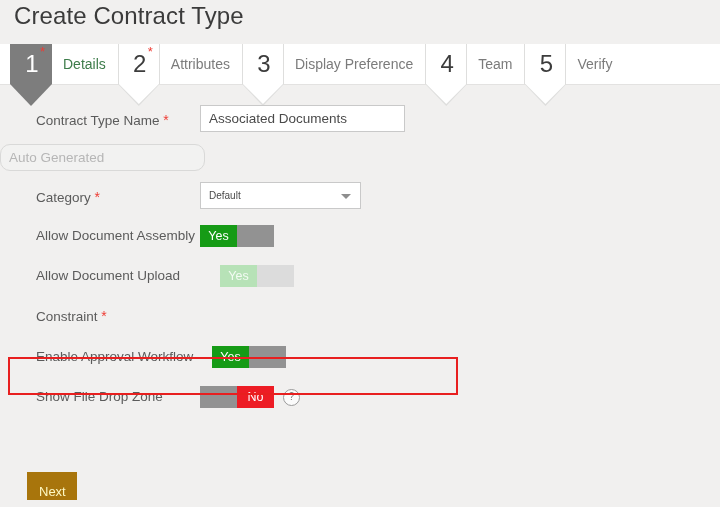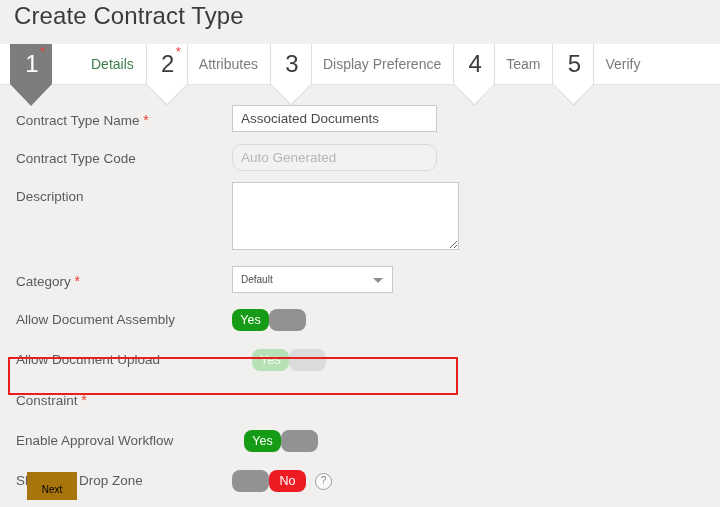--- a/index.html
+++ b/index.html
@@ -99,21 +99,21 @@
     line-height: 1;
   }
   .step-label {
     display: flex;
     align-items: center;
     padding: 0 12px 0 11px;
     font-size: 14px;
     color: #7b7b7b;
     white-space: nowrap;
   }
-  .step-label.active { color: #3d7c4a; margin-left: 28px; }
+  .step-label.active { color: #3d7c4a; }
 
   
   .step.active .step-badge {
     background: #7d7d7d;
     border-left-color: #7d7d7d;
     border-right-color: #7d7d7d;
   }
   .step.active .step-badge .tail-border { background: #7d7d7d; }
   .step.active .step-badge .tail-fill { background: #7d7d7d; }
   .step.active .step-num { color: #ffffff; }
@@ -127,36 +127,35 @@
   }
   .row {
     position: relative;
     display: flex;
     align-items: flex-start;
     min-height: 30px;
     margin-bottom: 8px;
   }
   .row-label {
     width: 200px;
-    padding-left: 16px;
+    padding-left: 36px;
     box-sizing: border-box;
     font-size: 13.5px;
     color: #5b5b5b;
     line-height: 30px;
     white-space: nowrap;
   }
   .req {
     color: #ee3b33;
     font-size: 14px;
   }
   .row-field {
     flex: 0 0 auto;
     display: flex;
     align-items: center;
-    margin-left: 32px;
   }
 
   input.txt {
     box-sizing: border-box;
     width: 205px;
     height: 27px;
     border: 1px solid #c9c9c9;
     background: #ffffff;
     padding: 0 8px;
     font-family: "Liberation Sans", sans-serif;
@@ -219,21 +218,20 @@
   }
   .toggle .seg {
     flex: 1 1 50%;
     display: flex;
     align-items: center;
     justify-content: center;
     font-size: 12.5px;
     font-weight: 400;
     color: #ffffff;
     line-height: 1;
-    border-radius: 8px;
   }
   .toggle.yes .seg-on   { background: #169b16; }
   .toggle.yes .seg-knob { background: #929292; }
   .toggle.no  .seg-knob { background: #929292; }
   .toggle.no  .seg-off  { background: #ed1c24; }
   .toggle.disabled .seg-on   { background: #b7e2b7; color: #f3fbf3; }
   .toggle.disabled .seg-knob { background: #dcdcdc; }
 
   .help-icon {
     margin-left: 9px;
@@ -264,24 +262,24 @@
   }
 
   
   #next-btn {
     position: absolute;
     left: 27px;
     top: 472px;
     width: 50px;
     height: 28px;
     background: #a8750c;
-    color: #000000;
+    color: #fef9c3;
     border: 0;
     font-family: "Liberation Sans", sans-serif;
-    font-size: 10px;
+    font-size: 13px;
     cursor: pointer;
     padding: 12px;
   }
 </style>
 </head>
 <body>
 
 <div id="page-title">Create Contract Type</div>
 
 <div id="stepper">
@@ -343,36 +341,25 @@
     <div class="row-label">
       <span>Contract Type Name</span>
       <span class="req">*</span>
     </div>
     <div class="row-field">
       <input class="txt" type="text" value="Associated Documents" style="">
     </div>
   </div>
 
   <div class="row">
-    <div class="row-label">
-      <span>Contract Type Code</span>
-    </div>
     <div class="row-field">
       <input class="txt disabled" type="text" readonly="" placeholder="Auto Generated" style="">
     </div>
   </div>
 
-  <div class="row" style="min-height:72px;margin-bottom:12px;">
-    <div class="row-label">
-      <span>Description</span>
-    </div>
-    <div class="row-field">
-      <textarea class="area" style=""></textarea>
-    </div>
-  </div>
 
   <div class="row">
     <div class="row-label">
       <span>Category</span>
       <span class="req">*</span>
     </div>
     <div class="row-field">
       <div class="select">
         <span>Default</span>
         <span class="caret"></span>

